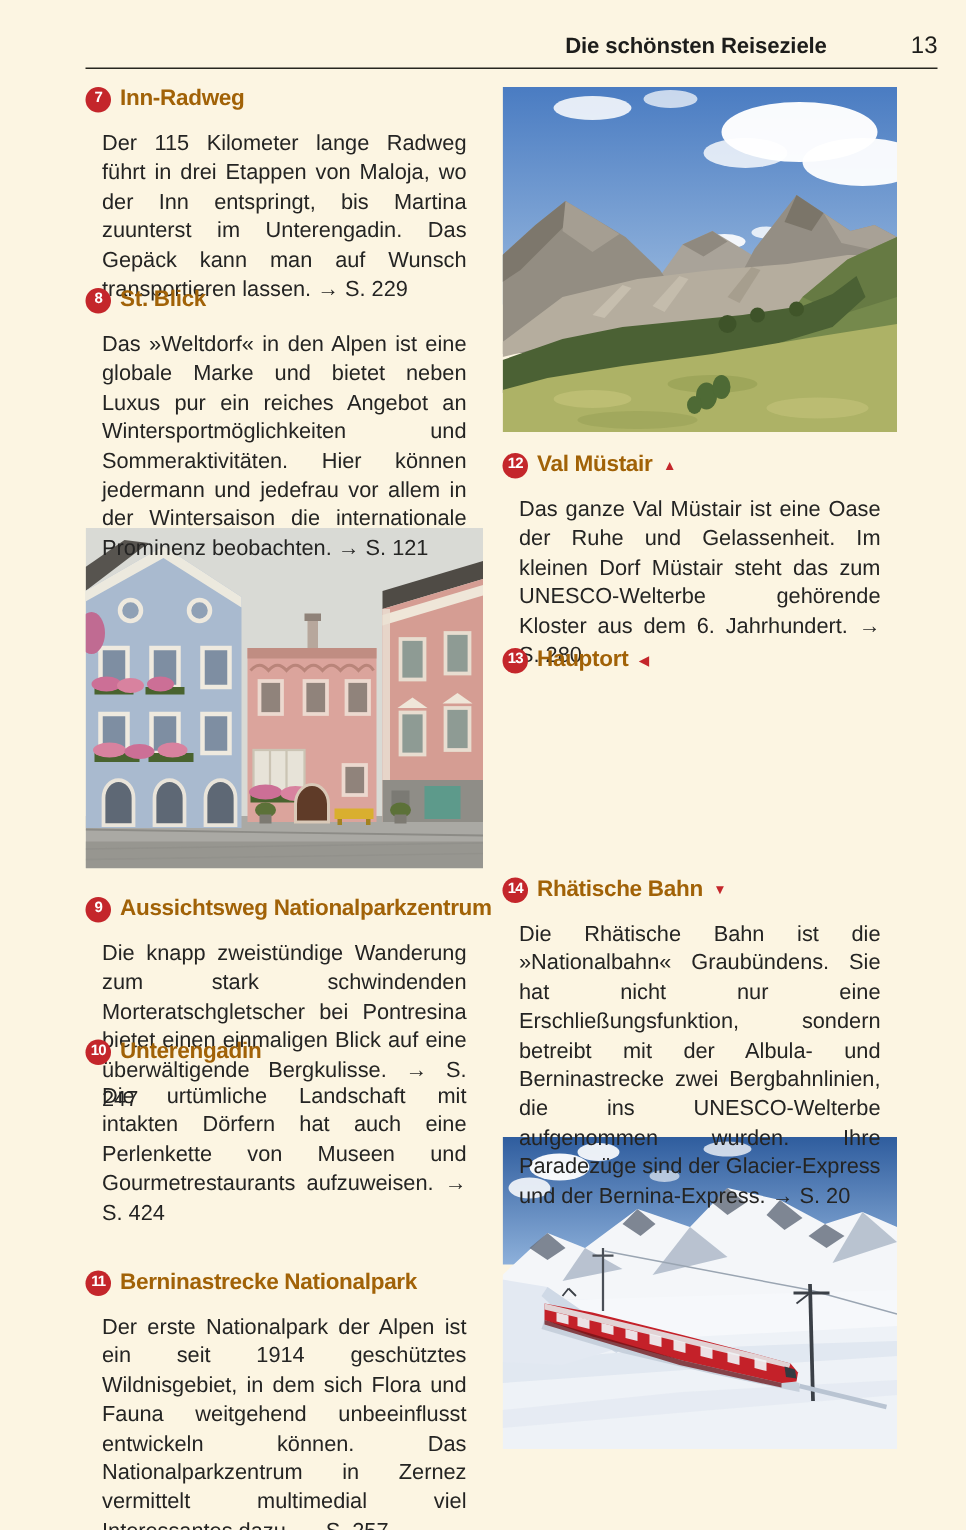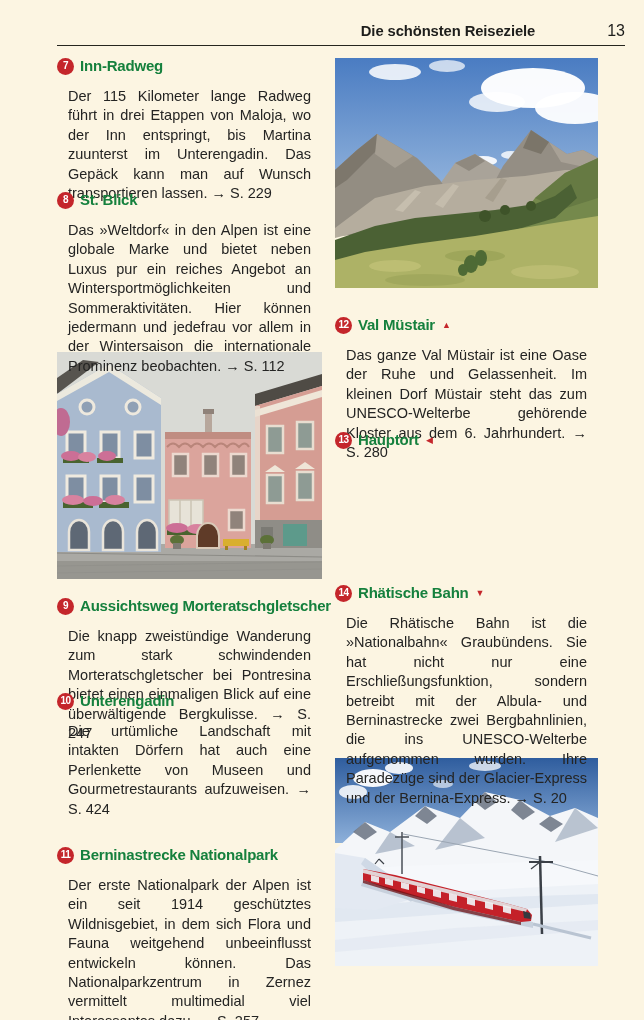--- a/index.html
+++ b/index.html
@@ -7,48 +7,48 @@
   body{background:#888;}
   .page{
     position:relative;width:644px;height:1020px;margin:0 auto;
     background:#fcf5e2;overflow:hidden;
     font-family:"Liberation Sans","DejaVu Sans",sans-serif;
     color:#1f1f1e;
   }
   
   .header{
     position:absolute;left:57px;top:22px;width:568px;
-    display:flex;justify-content:flex-end;align-items:baseline;gap:72px;
+    display:flex;justify-content:flex-end;align-items:baseline;gap:56px;
     border-bottom:1.6px solid #26261f;padding-bottom:5px;
   }
   .header-title{font-weight:bold;font-size:14.8px;letter-spacing:-0.1px;color:#1d1d1b;}
   .header-page{font-size:16px;color:#1d1d1b;}
   
   .entry{position:absolute;}
   .col-l{left:57px;width:265px;}
   .col-r{left:335px;width:263px;}
   .entry-heading{
     margin:0 0 3px 0;display:flex;align-items:center;gap:6px;
     font-size:15px;line-height:20px;white-space:nowrap;
   }
   .badge{
     flex:none;width:17px;height:17px;border-radius:50%;
     background:#c4262b;color:#fff;
     font-size:10px;font-weight:bold;letter-spacing:-0.6px;
     display:flex;align-items:center;justify-content:center;
   }
-  .entry-title{font-weight:bold;color:#15803d;letter-spacing:-0.2px;}
+  .entry-title{font-weight:bold;color:#a16207;letter-spacing:-0.2px;}
   .marker{color:#c4262b;font-size:9px;margin-left:1px;}
   .entry-body{
     margin:11px;font-size:14.5px;line-height:19.4px;color:#242423;
     text-align:justify;hyphens:auto;-webkit-hyphens:auto;
   }
   
   #e7{top:56px;}  #e8{top:190px;} #e9{top:596px;} #e10{top:691px;} #e11{top:845px;}
-  #e12{top:315px;} #e13{top:430px;} #e14{top:583px;}
+  #e12{top:300px;} #e13{top:430px;} #e14{top:583px;}
   
   .photo{position:absolute;overflow:hidden;}
   .photo svg{display:block;width:100%;height:100%;}
   #photo-valley{left:335px;top:58px;width:263px;height:230px;}
   #photo-village{left:57px;top:352px;width:265px;height:227px;}
   #photo-train{left:335px;top:758px;width:263px;height:208px;}
 </style>
 </head>
 <body>
 
@@ -268,27 +268,27 @@
     </h2>
     <p class="entry-body">Der 115 Kilometer lange Radweg führt in drei Etappen von Maloja, wo der Inn entspringt, bis Martina zuunterst im Unterengadin. Das Gepäck kann man auf Wunsch transportieren lassen. → S. 229</p>
   </section>
 
   <section class="entry col-l" id="e8">
     <h2 class="entry-heading">
       <span class="badge">8</span>
       <span class="entry-title">St. Blick</span>
       <span class="marker"></span>
     </h2>
-    <p class="entry-body">Das »Weltdorf« in den Alpen ist eine globale Marke und bietet neben Luxus pur ein reiches Angebot an Wintersportmöglichkeiten und Sommeraktivitäten. Hier können jedermann und jedefrau vor allem in der Wintersaison die internationale Prominenz beobachten. → S. 112</p>
+    <p class="entry-body">Das »Weltdorf« in den Alpen ist eine globale Marke und bietet neben Luxus pur ein reiches Angebot an Wintersportmöglichkeiten und Sommeraktivitäten. Hier können jedermann und jedefrau vor allem in der Wintersaison die internationale Prominenz beobachten. → S. 121</p>
   </section>
 
   <section class="entry col-l" id="e9">
     <h2 class="entry-heading">
       <span class="badge">9</span>
-      <span class="entry-title">Aussichtsweg Morteratschgletscher</span>
+      <span class="entry-title">Aussichtsweg Nationalparkzentrum</span>
       <span class="marker"></span>
     </h2>
     <p class="entry-body">Die knapp zweistündige Wanderung zum stark schwindenden Morteratschgletscher bei Pontresina bietet einen einmaligen Blick auf eine überwältigende Bergkulisse. → S. 247</p>
   </section>
 
   <section class="entry col-l" id="e10">
     <h2 class="entry-heading">
       <span class="badge">10</span>
       <span class="entry-title">Unterengadin</span>
       <span class="marker"></span>

